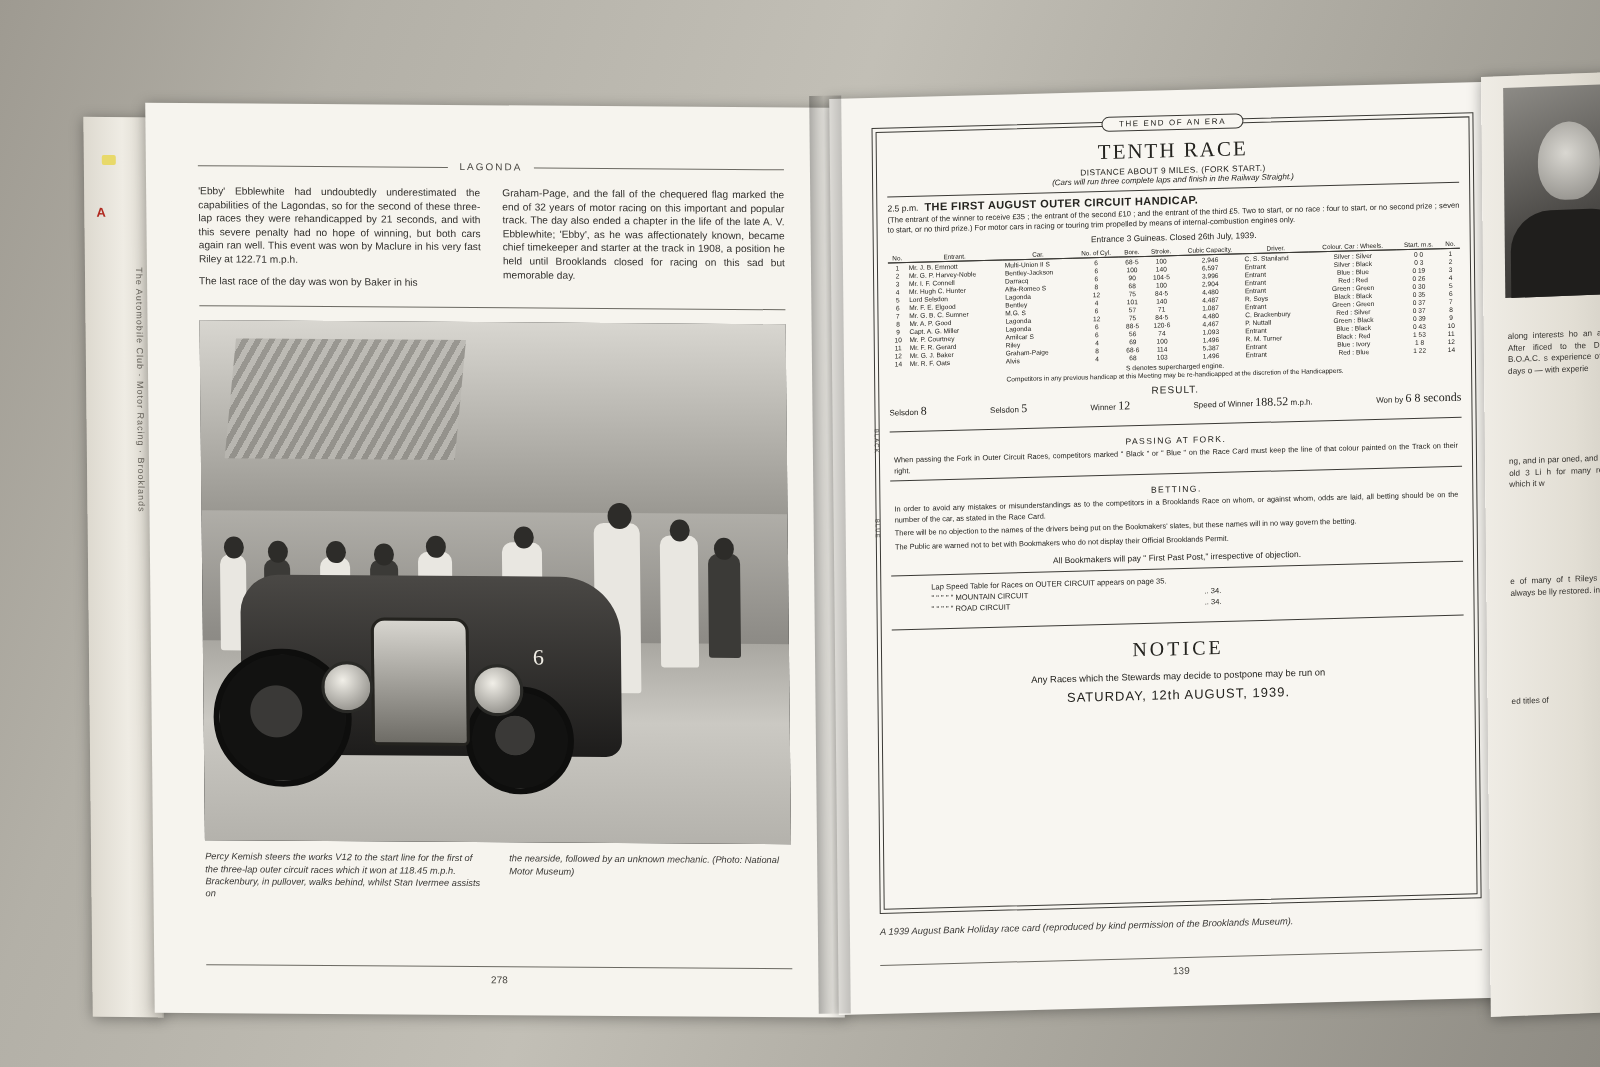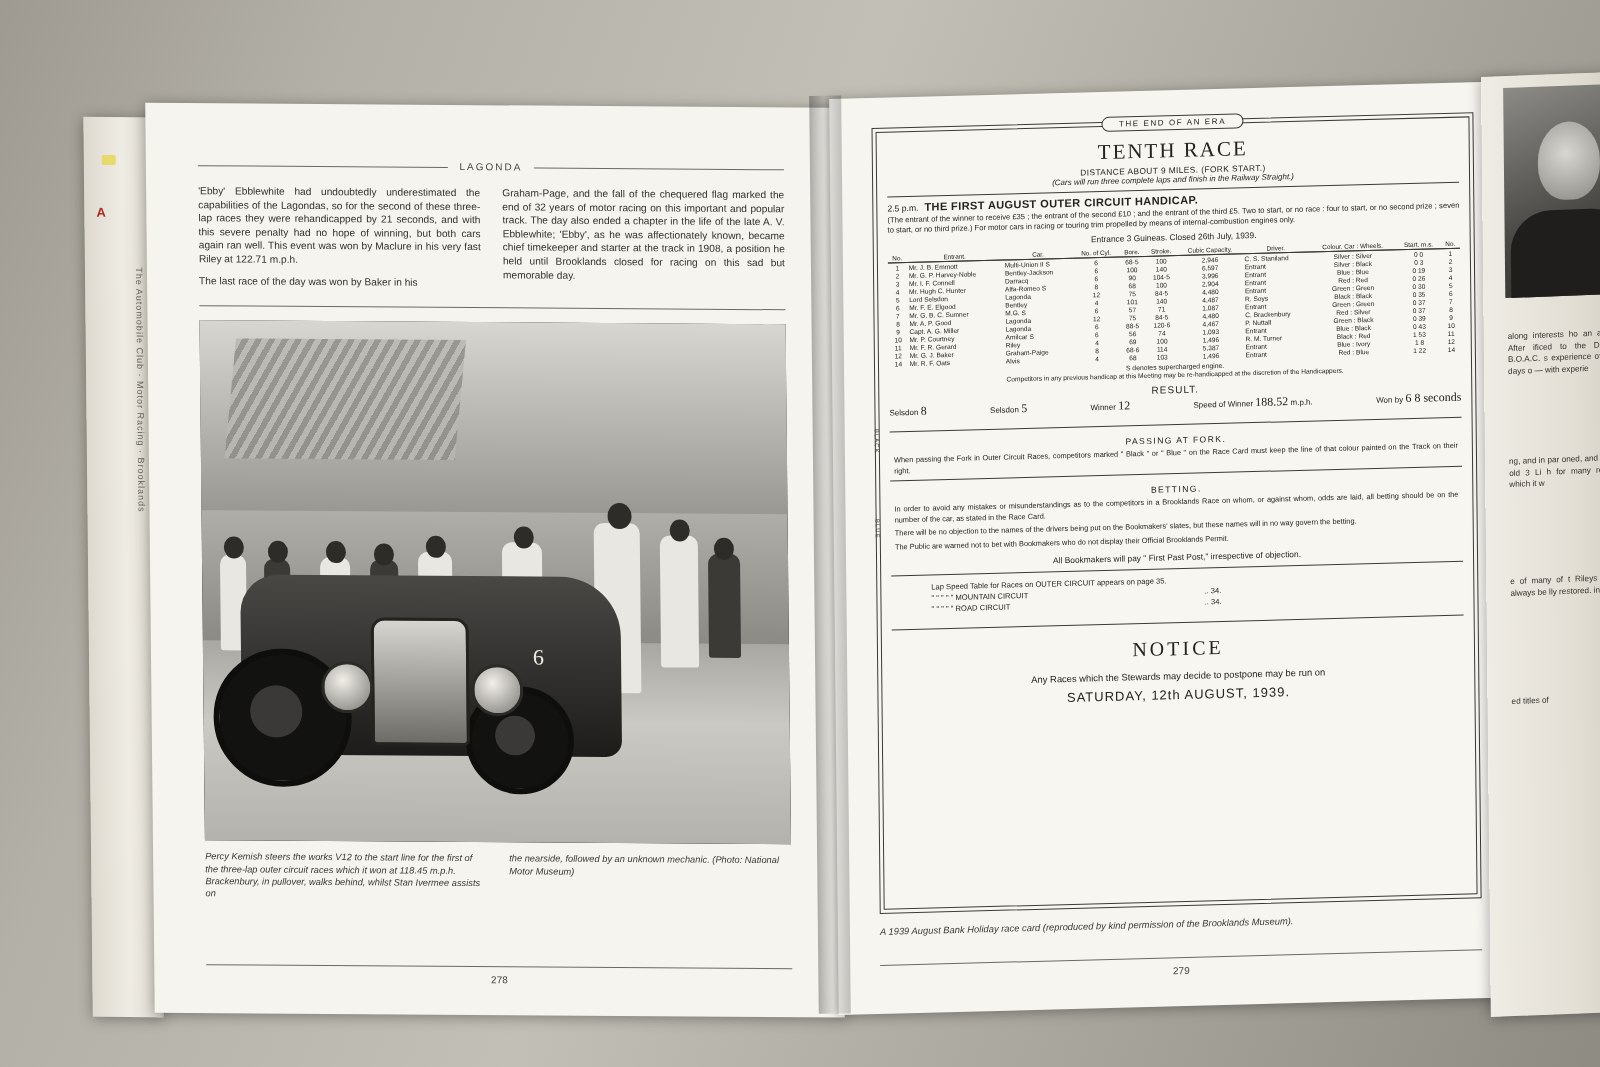--- a/index.html
+++ b/index.html
@@ -553,21 +553,21 @@
         <div class="notice-body">Any Races which the Stewards may decide to postpone may be run on</div>
         <div class="notice-date">SATURDAY, 12th AUGUST, 1939.</div>
 
         <div class="sidenum">77</div>
       </div>
 
       <div class="rp-caption">A 1939 August Bank Holiday race card (reproduced by kind permission of the Brooklands Museum).</div>
 
       <div class="rp-folio">
         <div class="fr"></div>
-        <span>279</span>
+        <span>139</span>
       </div>
     </div>
   </div>
 
   <div class="gutter"></div>
 
   <div class="page edge-right">
     <div class="er-photo">
       <div class="face"></div>
       <div class="suit"></div>

